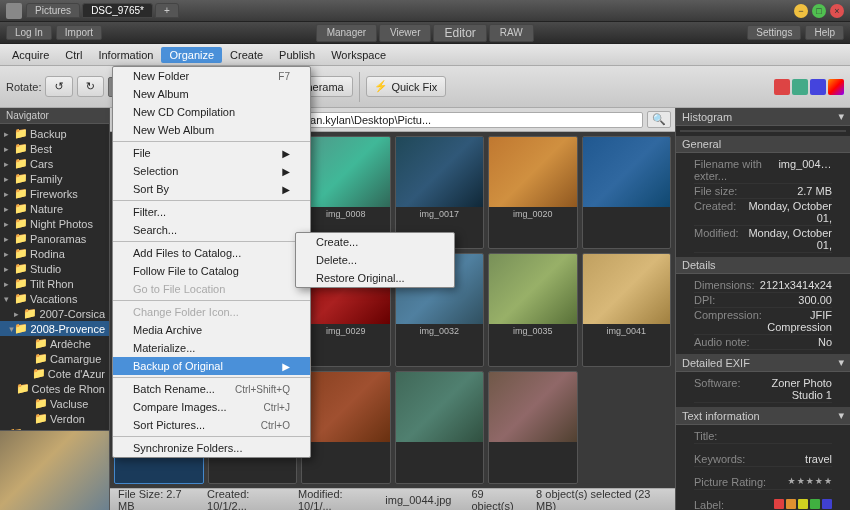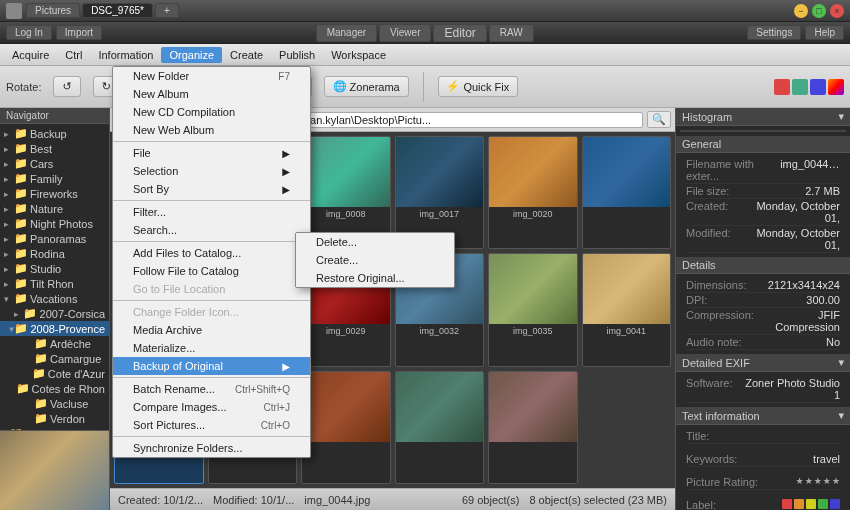--- a/index.html
+++ b/index.html
@@ -57,21 +57,21 @@
     .menu-item:hover, .menu-item.active { background: #4a90d9; color: #fff; }
 
     
     .toolbar {
       background: linear-gradient(to bottom, #e0e0e0, #c8c8c8);
       height: 42px;
       display: flex;
       align-items: center;
       padding: 2px 6px;
       border-bottom: 1px solid #aaa;
-      gap: 12px;
+      gap: 4px;
     }
     .toolbar-btn {
       background: linear-gradient(to bottom, #f0f0f0, #d8d8d8);
       border: 1px solid #aaa;
       border-radius: 3px;
       padding: 3px 8px;
       cursor: pointer;
       color: #222;
       font-size: 11px;
       display: flex;
@@ -270,21 +270,21 @@
     .hist-bar {
       position: absolute;
       bottom: 0;
       width: 4px;
       background: #888;
     }
     .hist-bar.red { background: rgba(220,80,80,0.8); }
     .hist-bar.green { background: rgba(80,180,80,0.8); }
     .hist-bar.blue { background: rgba(80,100,220,0.8); }
 
-    .right-info { padding: 4px 10px; }
+    .right-info { padding: 4px 18px; }
     .right-row {
       display: flex;
       justify-content: space-between;
       padding: 1px 0;
       border-bottom: 1px solid #333;
     }
     .right-label { color: #888; }
     .right-value { color: #ddd; text-align: right; max-width: 100px; overflow: hidden; text-overflow: ellipsis; }
     .dropdown-menu {
       position: absolute;
@@ -615,20 +615,21 @@
           <div class="thumb-img tb17"></div>
     <div class="thumb-label"></div>
         </div>
         <div class="thumb-item">
           <div class="thumb-img tb18"></div>
     <div class="thumb-label"></div>
         </div>
       </div>
 
     <div class="status-bar">
+      <span>File Size: 2.7 MB</span>
       <span>Created: 10/1/2...</span>
       <span>Modified: 10/1/...</span>
       <span>img_0044.jpg</span>
       <div style="flex:1"></div>
       <span>69 object(s)</span>
       <span>8 object(s) selected (23 MB)</span>
     </div>
   </div>
 
   <div class="right-panel">
@@ -846,22 +847,22 @@
       <div class="dropdown-sep"></div>
       <div class="dropdown-item">
         <span>Synchronize Folders...</span>
       </div>
     </div>
 </div>
 
 <div style="position:absolute;top:66px;left:295px;z-index:300;margin-top:166px;">
   <div class="dropdown-menu submenu" id="dropdown-sub">
       <div class="dropdown-item">
+        <span>Create...</span>
+      </div>
+      <div class="dropdown-item">
         <span>Delete...</span>
       </div>
       <div class="dropdown-item">
-        <span>Create...</span>
-      </div>
-      <div class="dropdown-item">
         <span>Restore Original...</span>
       </div>
     </div>
 </div>
 
 </body></html>

